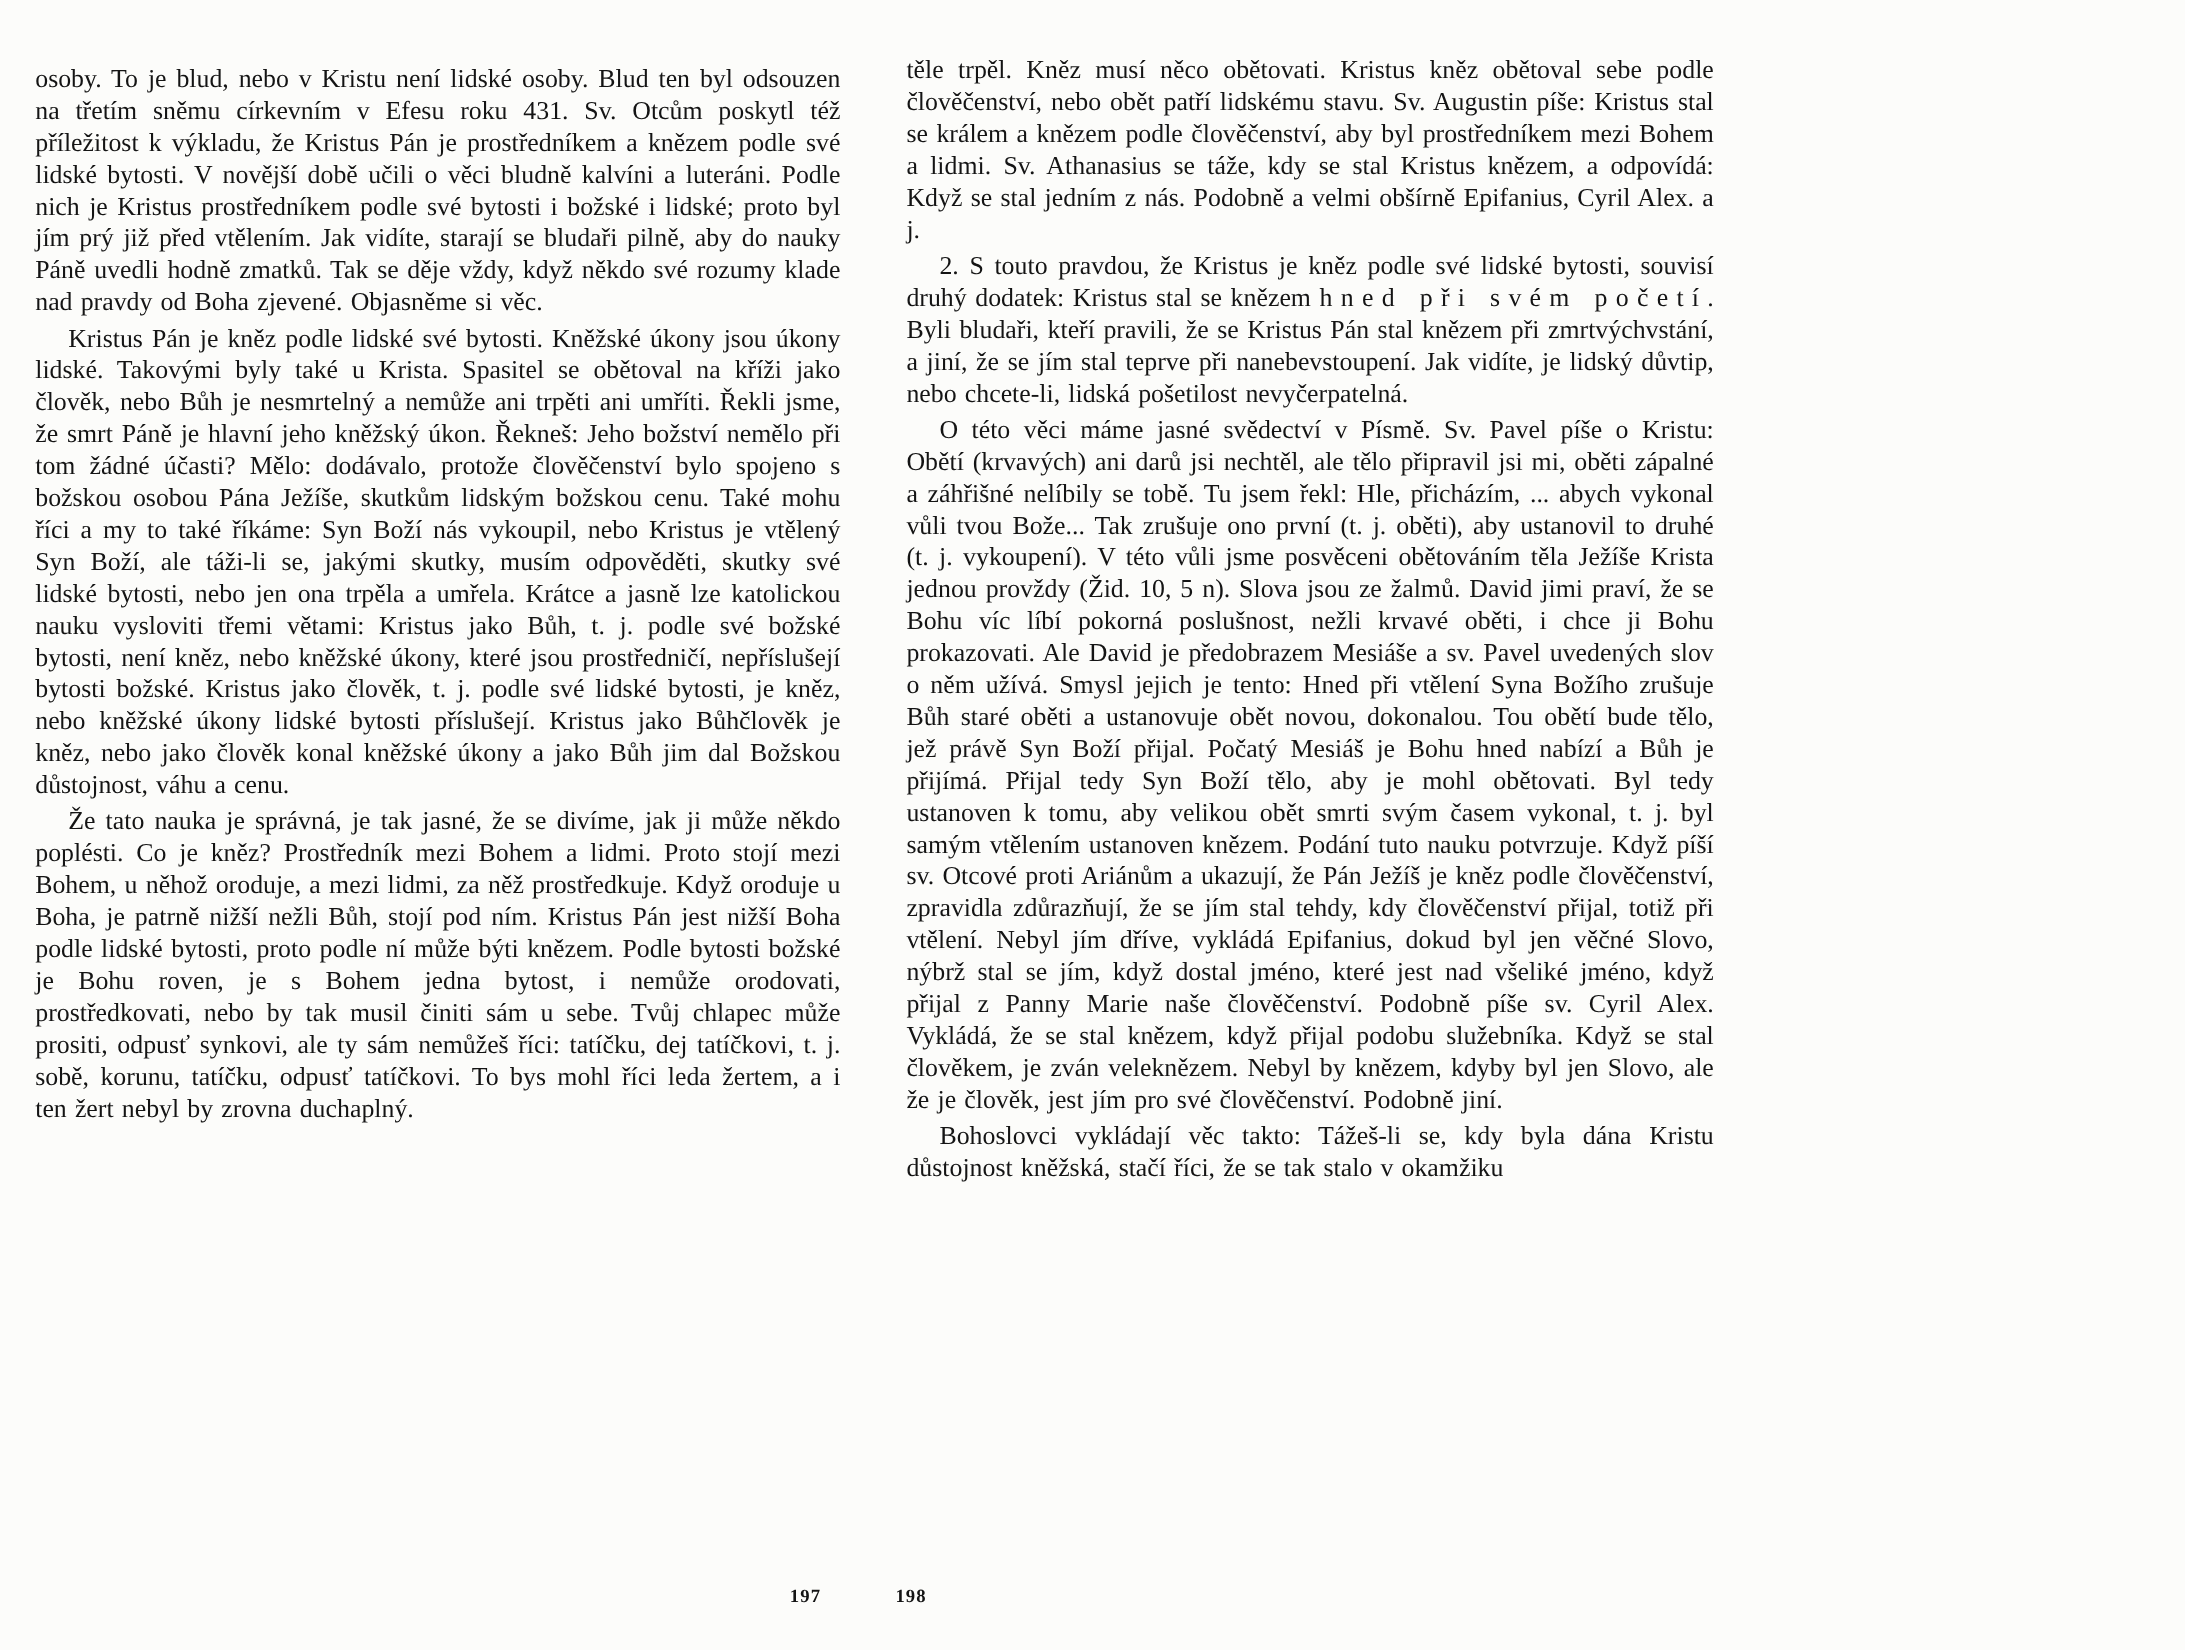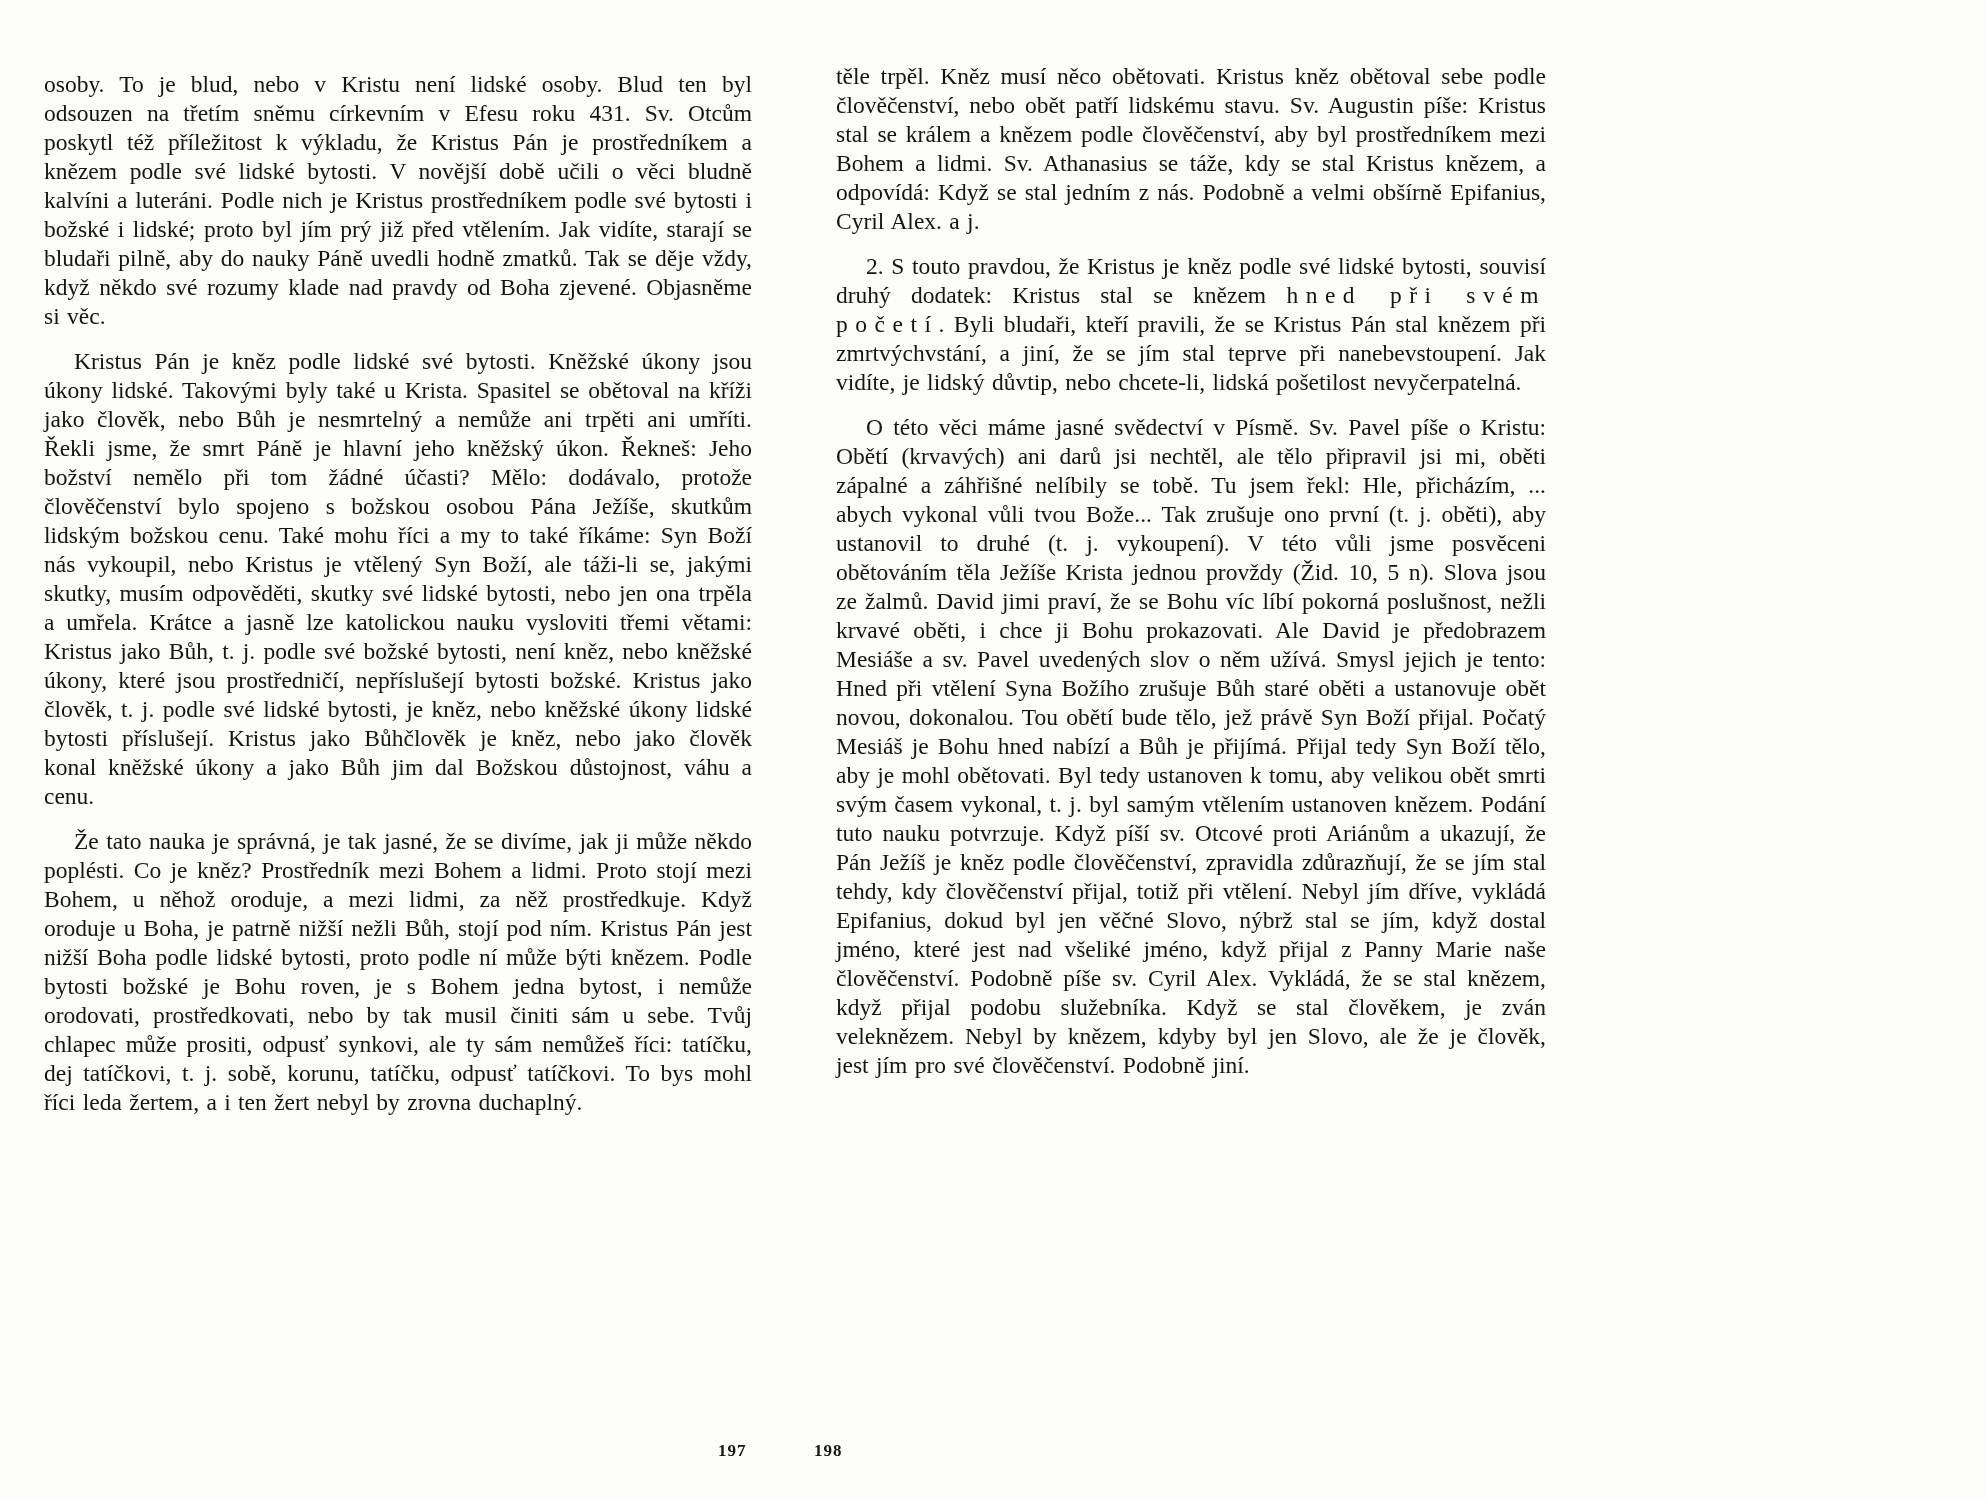--- a/index.html
+++ b/index.html
@@ -26,21 +26,21 @@
     left: 28px;
     top: 54px;
     width: 740px;
   }
   .page-right {
     left: 820px;
     top: 46px;
     width: 742px;
   }
   .para {
-    margin: 16px;
+    margin: 4px;
     font-size: 23.5px;
     line-height: 29px;
     text-align: justify;
     word-spacing: 1.5px;
   }
   .para.indent {
     text-indent: 30px;
   }
   .spaced {
     letter-spacing: 0.32em;
@@ -72,20 +72,21 @@
         <p class="para indent"><span>Kristus Pán je kněz podle lidské své bytosti. Kněžské úkony jsou úkony lidské. Takovými byly také u Krista. Spasitel se obětoval na kříži jako člověk, nebo Bůh je nesmrtelný a nemůže ani trpěti ani umříti. Řekli jsme, že smrt Páně je hlavní jeho kněžský úkon. Řekneš: Jeho božství nemělo při tom žádné účasti? Mělo: dodávalo, protože člověčenství bylo spojeno s božskou osobou Pána Ježíše, skutkům lidským božskou cenu. Také mohu říci a my to také říkáme: Syn Boží nás vykoupil, nebo Kristus je vtělený Syn Boží, ale táži-li se, jakými skutky, musím odpověděti, skutky své lidské bytosti, nebo jen ona trpěla a umřela. Krátce a jasně lze katolickou nauku vysloviti třemi větami: Kristus jako Bůh, t. j. podle své božské bytosti, není kněz, nebo kněžské úkony, které jsou prostředničí, nepříslušejí bytosti božské. Kristus jako člověk, t. j. podle své lidské bytosti, je kněz, nebo kněžské úkony lidské bytosti příslušejí. Kristus jako Bůhčlověk je kněz, nebo jako člověk konal kněžské úkony a jako Bůh jim dal Božskou důstojnost, váhu a cenu.</span></p>
         <p class="para indent"><span>Že tato nauka je správná, je tak jasné, že se divíme, jak ji může někdo poplésti. Co je kněz? Prostředník mezi Bohem a lidmi. Proto stojí mezi Bohem, u něhož oroduje, a mezi lidmi, za něž prostředkuje. Když oroduje u Boha, je patrně nižší nežli Bůh, stojí pod ním. Kristus Pán jest nižší Boha podle lidské bytosti, proto podle ní může býti knězem. Podle bytosti božské je Bohu roven, je s Bohem jedna bytost, i nemůže orodovati, prostředkovati, nebo by tak musil činiti sám u sebe. Tvůj chlapec může prositi, odpusť synkovi, ale ty sám nemůžeš říci: tatíčku, dej tatíčkovi, t. j. sobě, korunu, tatíčku, odpusť tatíčkovi. To bys mohl říci leda žertem, a i ten žert nebyl by zrovna duchaplný.</span></p>
       </div>
   </div>
 
   <div class="page page-right">
     <div class="page-text">
         <p class="para"><span>těle trpěl. Kněz musí něco obětovati. Kristus kněz obětoval sebe podle člověčenství, nebo obět patří lidskému stavu. Sv. Augustin píše: Kristus stal se králem a knězem podle člověčenství, aby byl prostředníkem mezi Bohem a lidmi. Sv. Athanasius se táže, kdy se stal Kristus knězem, a odpovídá: Když se stal jedním z nás. Podobně a velmi obšírně Epifanius, Cyril Alex. a j.</span></p>
         <p class="para indent"><span>2. S touto pravdou, že Kristus je kněz podle své lidské bytosti, souvisí druhý dodatek: Kristus stal se knězem </span><span class="spaced">hned při svém početí</span><span>. Byli bludaři, kteří pravili, že se Kristus Pán stal knězem při zmrtvýchvstání, a jiní, že se jím stal teprve při nanebevstoupení. Jak vidíte, je lidský důvtip, nebo chcete-li, lidská pošetilost nevyčerpatelná.</span></p>
         <p class="para indent"><span>O této věci máme jasné svědectví v Písmě. Sv. Pavel píše o Kristu: Obětí (krvavých) ani darů jsi nechtěl, ale tělo připravil jsi mi, oběti zápalné a záhřišné nelíbily se tobě. Tu jsem řekl: Hle, přicházím, ... abych vykonal vůli tvou Bože... Tak zrušuje ono první (t. j. oběti), aby ustanovil to druhé (t. j. vykoupení). V této vůli jsme posvěceni obětováním těla Ježíše Krista jednou provždy (Žid. 10, 5 n). Slova jsou ze žalmů. David jimi praví, že se Bohu víc líbí pokorná poslušnost, nežli krvavé oběti, i chce ji Bohu prokazovati. Ale David je předobrazem Mesiáše a sv. Pavel uvedených slov o něm užívá. Smysl jejich je tento: Hned při vtělení Syna Božího zrušuje Bůh staré oběti a ustanovuje obět novou, dokonalou. Tou obětí bude tělo, jež právě Syn Boží přijal. Počatý Mesiáš je Bohu hned nabízí a Bůh je přijímá. Přijal tedy Syn Boží tělo, aby je mohl obětovati. Byl tedy ustanoven k tomu, aby velikou obět smrti svým časem vykonal, t. j. byl samým vtělením ustanoven knězem. Podání tuto nauku potvrzuje. Když píší sv. Otcové proti Ariánům a ukazují, že Pán Ježíš je kněz podle člověčenství, zpravidla zdůrazňují, že se jím stal tehdy, kdy člověčenství přijal, totiž při vtělení. Nebyl jím dříve, vykládá Epifanius, dokud byl jen věčné Slovo, nýbrž stal se jím, když dostal jméno, které jest nad všeliké jméno, když přijal z Panny Marie naše člověčenství. Podobně píše sv. Cyril Alex. Vykládá, že se stal knězem, když přijal podobu služebníka. Když se stal člověkem, je zván veleknězem. Nebyl by knězem, kdyby byl jen Slovo, ale že je člověk, jest jím pro své člověčenství. Podobně jiní.</span></p>
+        <p class="para indent"><span>Bohoslovci vykládají věc takto: Tážeš-li se, kdy byla dána Kristu důstojnost kněžská, stačí říci, že se tak stalo v okamžiku</span></p>
       </div>
   </div>
 
   <div class="page-number page-number-left">197</div>
 
   <div class="page-number page-number-right">198</div>
 
 </div>
 
 </body></html>

